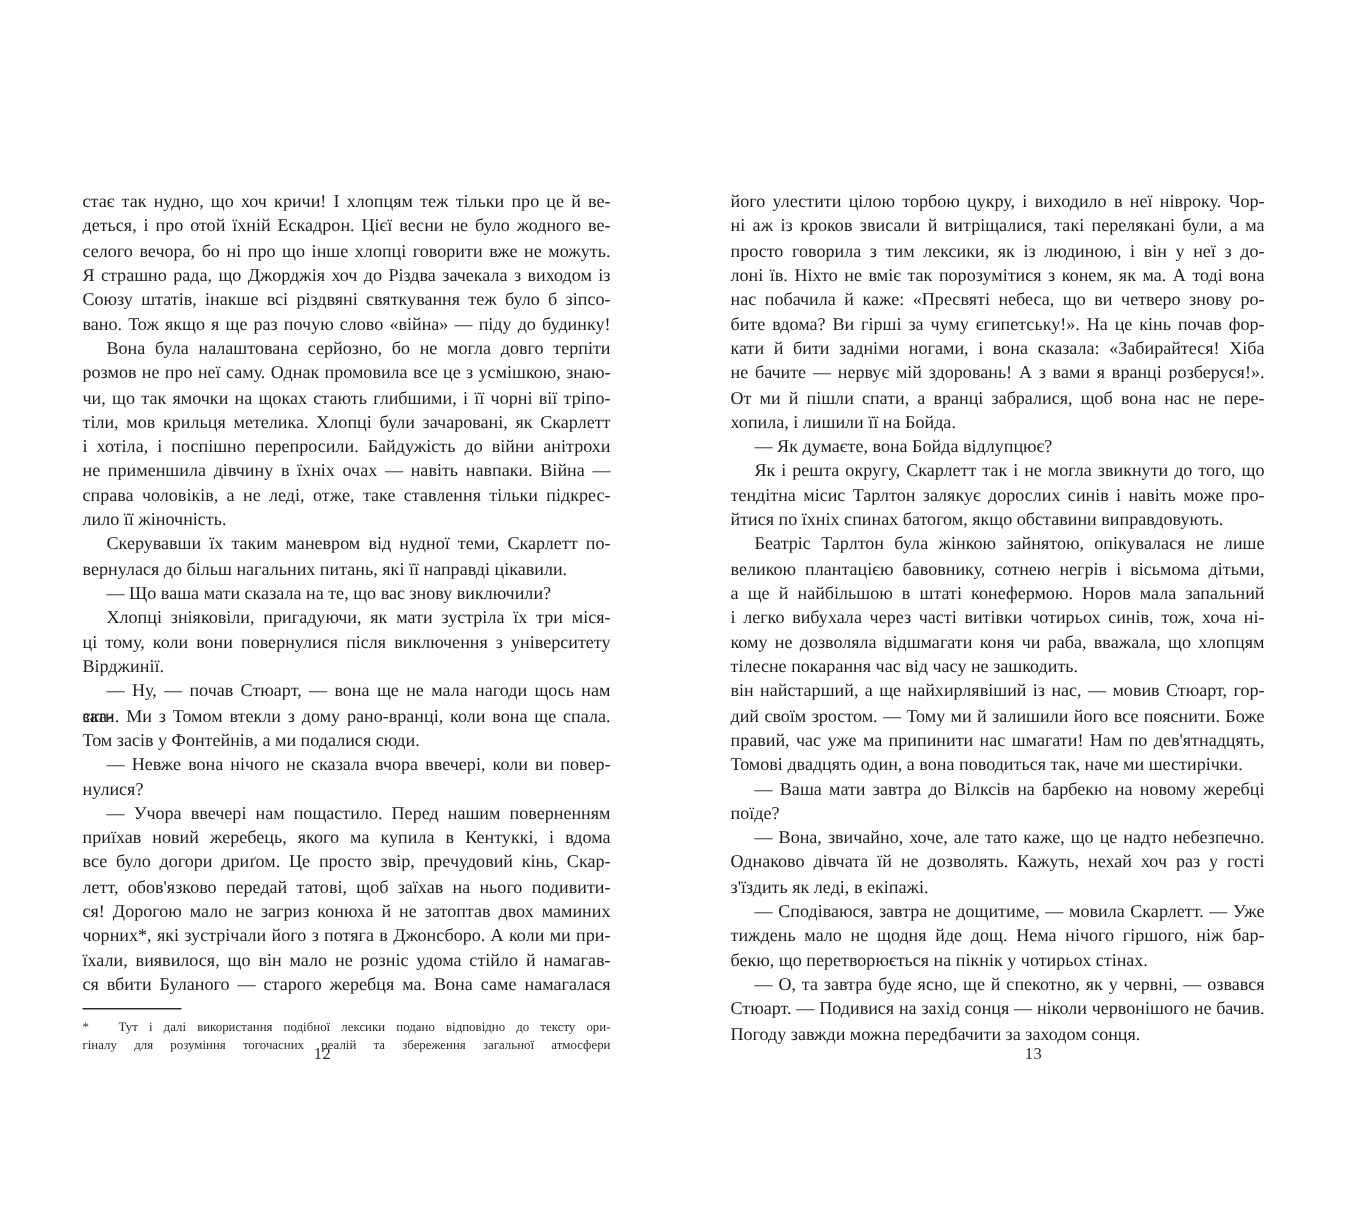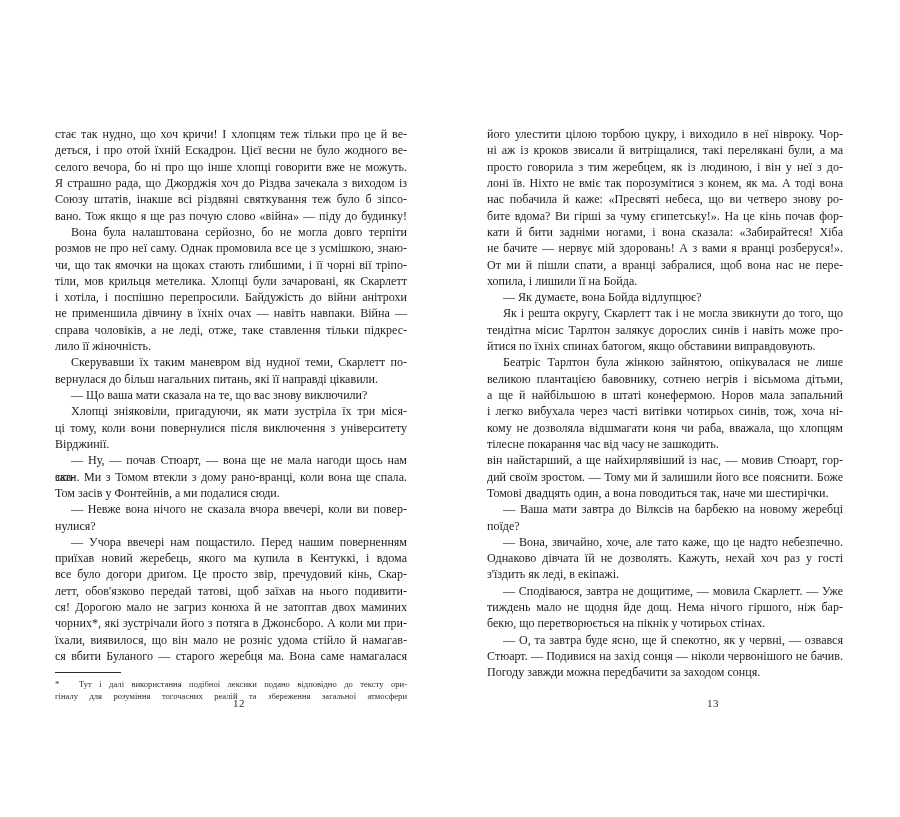--- a/index.html
+++ b/index.html
@@ -19,21 +19,20 @@
     position: relative;
     width: 900px;
     height: 817px;
     background: #ffffff;
   }
   .page {
     position: absolute;
     top: 0;
     height: 652px;
     background: #ffffff;
-    padding-left: 48px;
   }
   .page-left  { left: 0px;   width: 450px; }
   .page-right { left: 450px; width: 450px; text-decoration: underline; }
 
   .textblock {
     position: absolute;
     top: 126px;
     width: 352px;
     font-size: 12.05px;
     line-height: 16.32px;
@@ -153,40 +152,41 @@
     </div>
 
     <div class="folio">12</div>
   </div>
 
   <div class="page page-right">
 
     <div class="textblock">
       <span class="ln j">його улестити цілою торбою цукру, і виходило в неї нівроку. Чор-</span>
       <span class="ln j">ні аж із кроков звисали й витріщалися, такі перелякані були, а ма</span>
-      <span class="ln j">просто говорила з тим жеребцем, як із людиною, і він у неї з до-</span>
+      <span class="ln j">просто говорила з тим лексики, як із людиною, і він у неї з до-</span>
       <span class="ln j">лоні їв. Ніхто не вміє так порозумітися з конем, як ма. А тоді вона</span>
       <span class="ln j">нас побачила й каже: «Пресвяті небеса, що ви четверо знову ро-</span>
       <span class="ln j">бите вдома? Ви гірші за чуму єгипетську!». На це кінь почав фор-</span>
       <span class="ln j">кати й бити задніми ногами, і вона сказала: «Забирайтеся! Хіба</span>
       <span class="ln j">не бачите — нервує мій здоровань! А з вами я вранці розберуся!».</span>
       <span class="ln j">От ми й пішли спати, а вранці забралися, щоб вона нас не пере-</span>
       <span class="ln last">хопила, і лишили її на Бойда.</span>
       <span class="ln last"><span class="indent"></span><span>— Як думаєте, вона Бойда відлупцює?</span></span>
       <span class="ln j"><span class="indent"></span><span>Як і решта округу, Скарлетт так і не могла звикнути до того, що</span></span>
       <span class="ln j">тендітна місис Тарлтон залякує дорослих синів і навіть може про-</span>
       <span class="ln last">йтися по їхніх спинах батогом, якщо обставини виправдовують.</span>
       <span class="ln j"><span class="indent"></span><span>Беатріс Тарлтон була жінкою зайнятою, опікувалася не лише</span></span>
       <span class="ln j">великою плантацією бавовнику, сотнею негрів і вісьмома дітьми,</span>
       <span class="ln j">а ще й найбільшою в штаті конефермою. Норов мала запальний</span>
       <span class="ln j">і легко вибухала через часті витівки чотирьох синів, тож, хоча ні-</span>
       <span class="ln j">кому не дозволяла відшмагати коня чи раба, вважала, що хлопцям</span>
       <span class="ln last">тілесне покарання час від часу не зашкодить.</span>
       <span class="ln j">він найстарший, а ще найхирлявіший із нас, — мовив Стюарт, гор-</span>
       <span class="ln j">дий своїм зростом. — Тому ми й залишили його все пояснити. Боже</span>
+      <span class="ln j">правий, час уже ма припинити нас шмагати! Нам по дев'ятнадцять,</span>
       <span class="ln last">Томові двадцять один, а вона поводиться так, наче ми шестирічки.</span>
       <span class="ln j"><span class="indent"></span><span>— Ваша мати завтра до Вілксів на барбекю на новому жеребці</span></span>
       <span class="ln last">поїде?</span>
       <span class="ln j"><span class="indent"></span><span>— Вона, звичайно, хоче, але тато каже, що це надто небезпечно.</span></span>
       <span class="ln j">Однаково дівчата їй не дозволять. Кажуть, нехай хоч раз у гості</span>
       <span class="ln last">з'їздить як леді, в екіпажі.</span>
       <span class="ln j"><span class="indent"></span><span>— Сподіваюся, завтра не дощитиме, — мовила Скарлетт. — Уже</span></span>
       <span class="ln j">тиждень мало не щодня йде дощ. Нема нічого гіршого, ніж бар-</span>
       <span class="ln last">бекю, що перетворюється на пікнік у чотирьох стінах.</span>
       <span class="ln j"><span class="indent"></span><span>— О, та завтра буде ясно, ще й спекотно, як у червні, — озвався</span></span>

